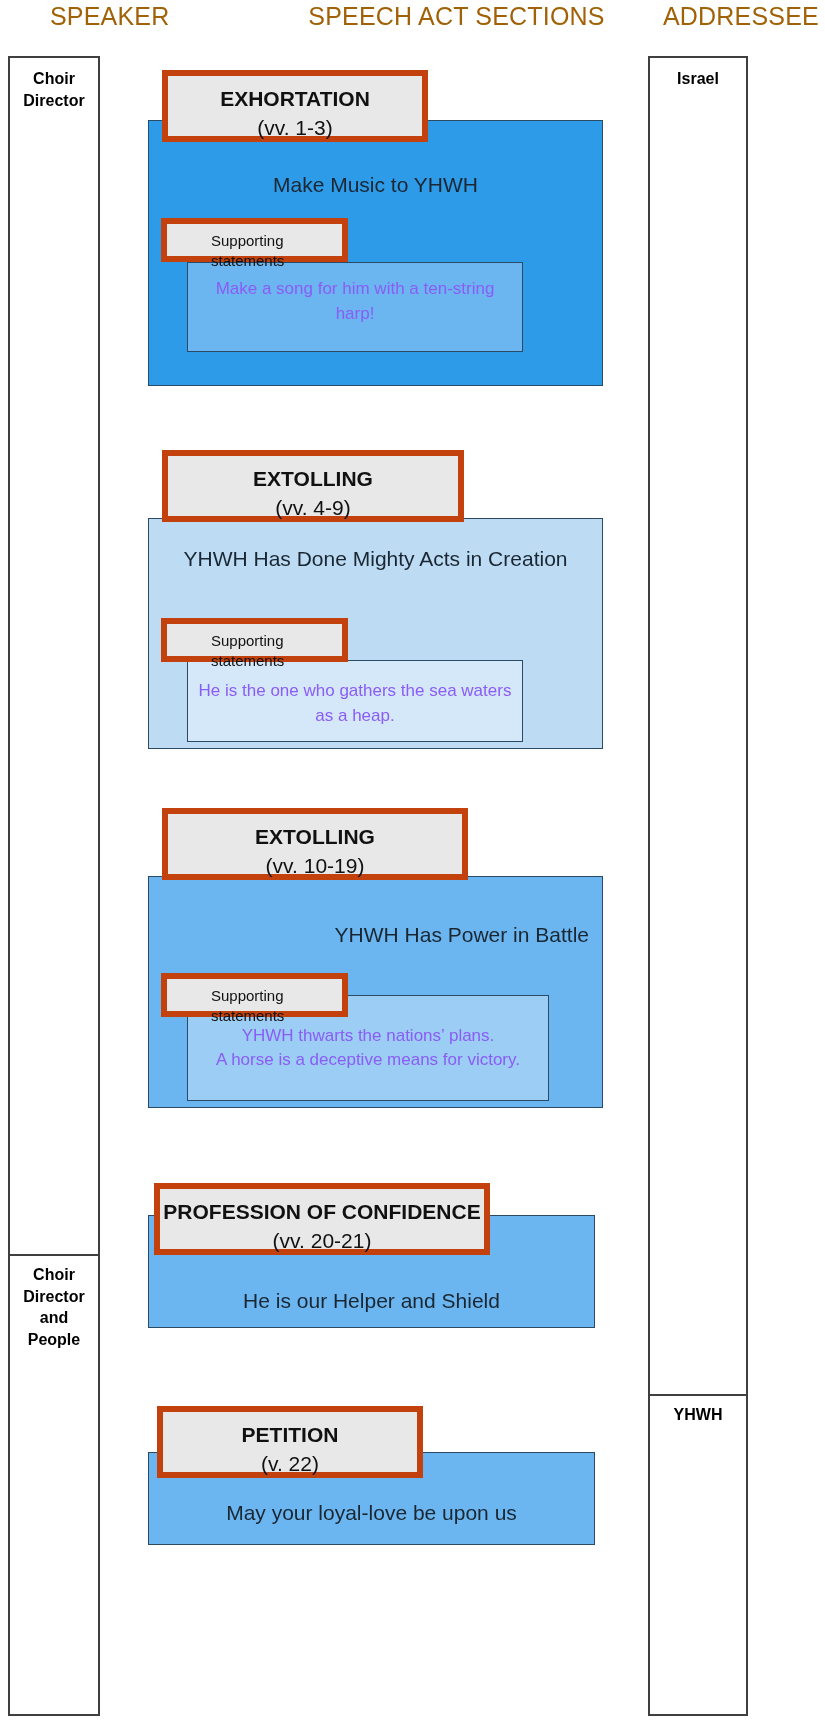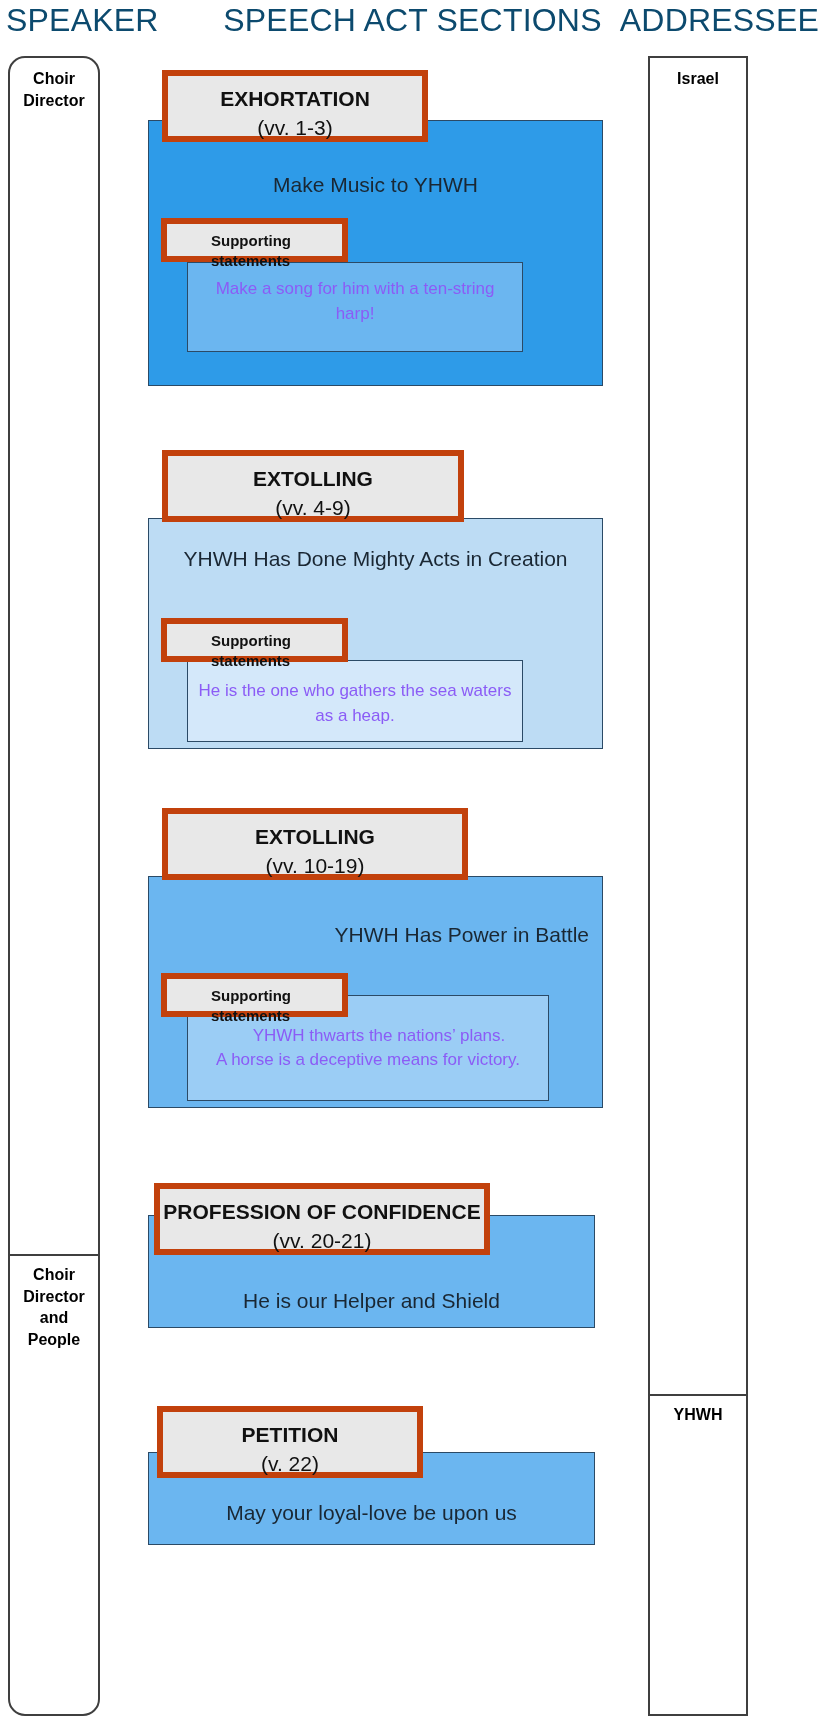--- a/index.html
+++ b/index.html
@@ -12,38 +12,39 @@
     height: 1722px;
     position: relative;
     font-family: "Liberation Sans", sans-serif;
     color: #1a2733;
     overflow: hidden;
   }
 
   
   .col-header {
     position: absolute;
-    font-size: 32px;
+    font-size: 25px;
     font-weight: 400;
     letter-spacing: 0.2px;
-    color: #0c4a6e;
+    color: #a16207;
     white-space: nowrap;
+    margin-left: 44px;
   }
   #hdr-speaker  { left: 6px;  top: 2px; }
   #hdr-sections { left: 0; top: 2px; width: 825px; text-align: center; }
   #hdr-addressee{ right: 6px; top: 2px; }
 
   
   .side-col {
     position: absolute;
     background: #ffffff;
     border: 2px solid #3f3f3f;
     box-sizing: border-box;
   }
-  #speaker-col   { left: 8px;  top: 56px; width: 92px;  height: 1660px; border-radius: 17px; }
+  #speaker-col   { left: 8px;  top: 56px; width: 92px;  height: 1660px; }
   #addressee-col { left: 648px;top: 56px; width: 92px;  height: 1660px; }
   
   #addressee-col { left: 648px; width: 100px; }
 
   .side-cell {
     position: absolute;
     left: 0; right: 0;
     box-sizing: border-box;
     display: flex;
     align-items: flex-start;
@@ -96,21 +97,21 @@
     font-size: 21px;
     line-height: 1.38;
     color: #111;
   }
   .tab-main .tab-kind { font-weight: bold; display: block; }
   .tab-main .tab-vv   { font-weight: 400; display: block; }
 
   .tab-support {
     padding: 7px 0 0 0;
     font-size: 15px;
-    font-weight: bold;
+    font-weight: normal;
     line-height: 1.3;
     color: #111;
     text-align: left;
     padding-left: 44px;
     box-sizing: border-box;
   }
 
   
   .support-box {
     position: absolute;
@@ -172,21 +173,21 @@
 </div>
 
 <div class="section">
   <div class="body-box" id="s2-body" style="left: 148px; top: 876px; width: 455px; height: 232px; background: rgb(107, 182, 240);"></div>
   <div class="section-title" style="top:922px;left:148px;width:455px;text-align:right;">YHWH Has Power in Battle</div>
   <div class="tab tab-main" style="left:162px; top:808px; width:306px; height:72px;">
     <span class="tab-kind">EXTOLLING</span>
     <span class="tab-vv">(vv. 10-19)</span>
   </div>
   <div class="support-box" id="s2-sup" style="left: 187px; top: 995px; width: 362px; height: 106px; background: rgb(155, 205, 245);"></div>
-  <div class="support-text" style="top:1024px;left:198px;width:362px;">YHWH thwarts the nations’ plans.</div>
+  <div class="support-text" style="top:1024px;left:187px;width:362px;">YHWH thwarts the nations’ plans.</div>
   <div class="support-text" style="top:1048px;left:187px;width:362px;">A horse is a deceptive means for victory.</div>
   <div class="tab tab-support" style="left:161px; top:973px; width:187px; height:44px;">Supporting<br>statements</div>
 </div>
 
 <div class="section">
   <div class="body-box" id="s3-body" style="left: 148px; top: 1215px; width: 447px; height: 113px; background: rgb(107, 182, 240);"></div>
   <div class="section-title" style="top:1288px;left:148px;width:447px;">He is our Helper and Shield</div>
   <div class="tab tab-main" style="left:154px; top:1155px; width:336px; height:72px;margin-top:28px;">
     <span class="tab-kind">PROFESSION OF CONFIDENCE</span>
     <span class="tab-vv">(vv. 20-21)</span>

